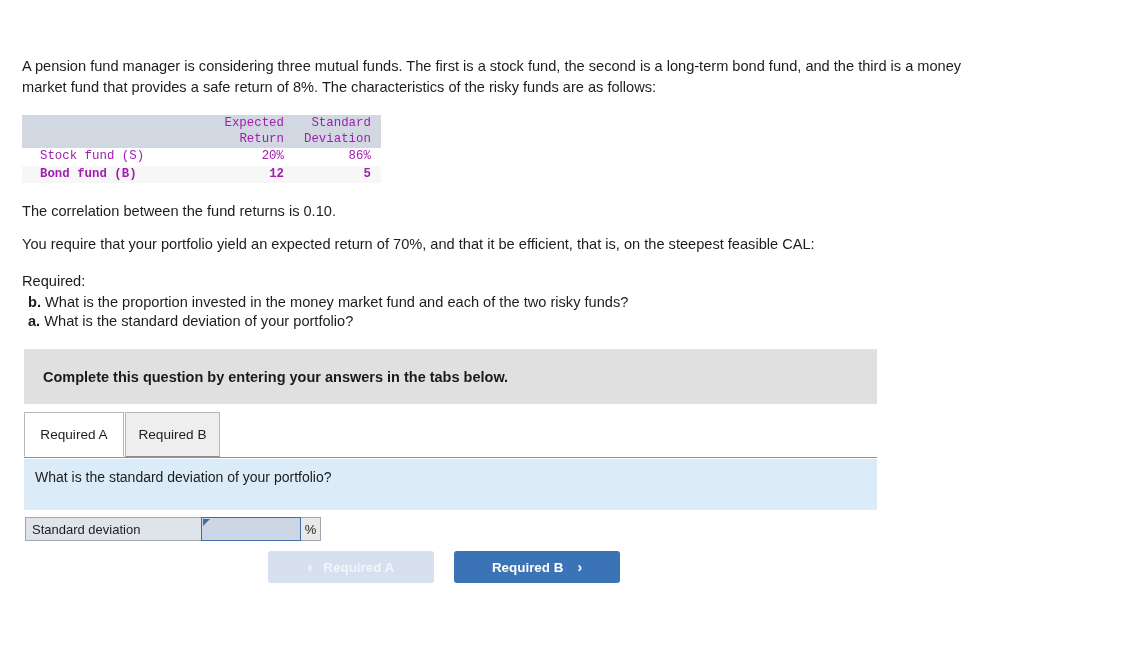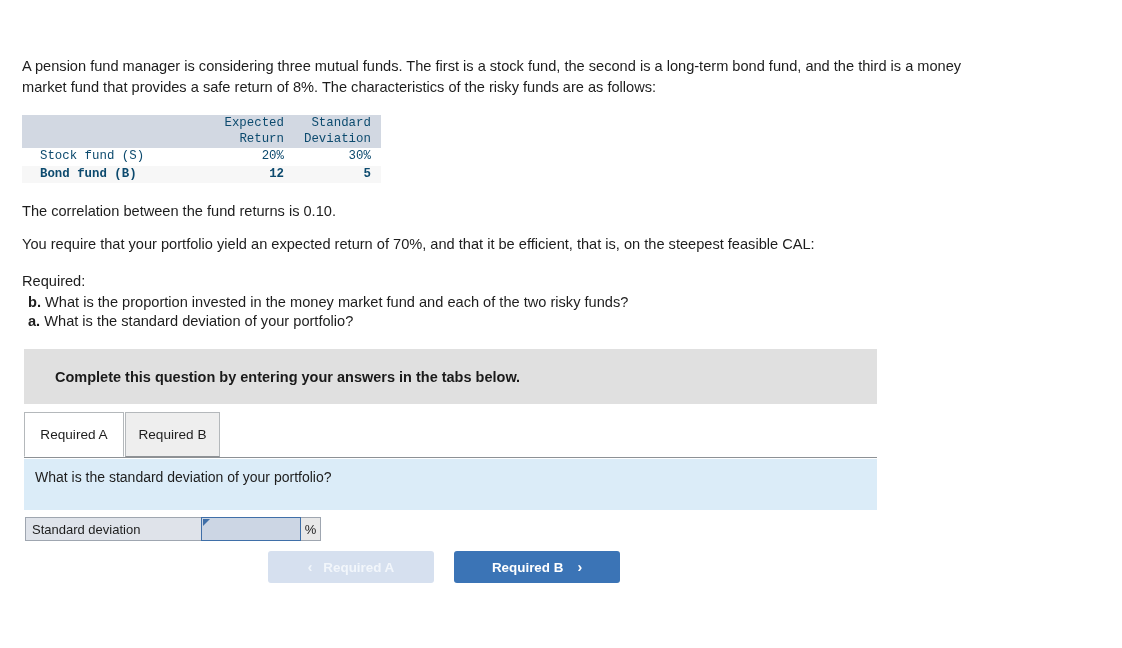--- a/index.html
+++ b/index.html
@@ -33,21 +33,21 @@
   }
 
   
   .fund-table {
     position: absolute;
     left: 22px;
     top: 115px;
     border-collapse: collapse;
     font-family: "Liberation Mono", "DejaVu Sans Mono", monospace;
     font-size: 12.4px;
-    color: #0c4a6e;
+    color: #a21caf;
   }
   .fund-table th {
     background: #d2d8e2;
     font-weight: normal;
     text-align: right;
     padding: 1px 10px 1px 10px;
     vertical-align: top;
     line-height: 15.5px;
     white-space: pre-line;
   }
@@ -113,21 +113,20 @@
     height: 55px;
     background: #e0e0e0;
     display: flex;
     align-items: center;
   }
   .banner-text {
     font-size: 14.5px;
     font-weight: bold;
     color: #1a1a1a;
     padding-left: 19px;
-    margin-left: 12px;
   }
 
   
   .tabstrip {
     position: absolute;
     left: 24px;
     top: 412px;
     width: 853px;
     height: 46px;
   }
@@ -307,21 +306,21 @@
         <th>Expected
 Return</th>
         <th>Standard
 Deviation</th>
       </tr>
     </thead>
     <tbody>
       <tr class="r0">
         <td class="label">Stock fund (S)</td>
         <td class="num">20%</td>
-        <td class="num">30%</td>
+        <td class="num">86%</td>
       </tr>
       <tr class="r1">
         <td class="label">Bond fund (B)</td>
         <td class="num">12</td>
         <td class="num">5</td>
       </tr>
     </tbody>
   </table>
 
   <div class="stmt stmt-correlation">The correlation between the fund returns is 0.10.</div>

